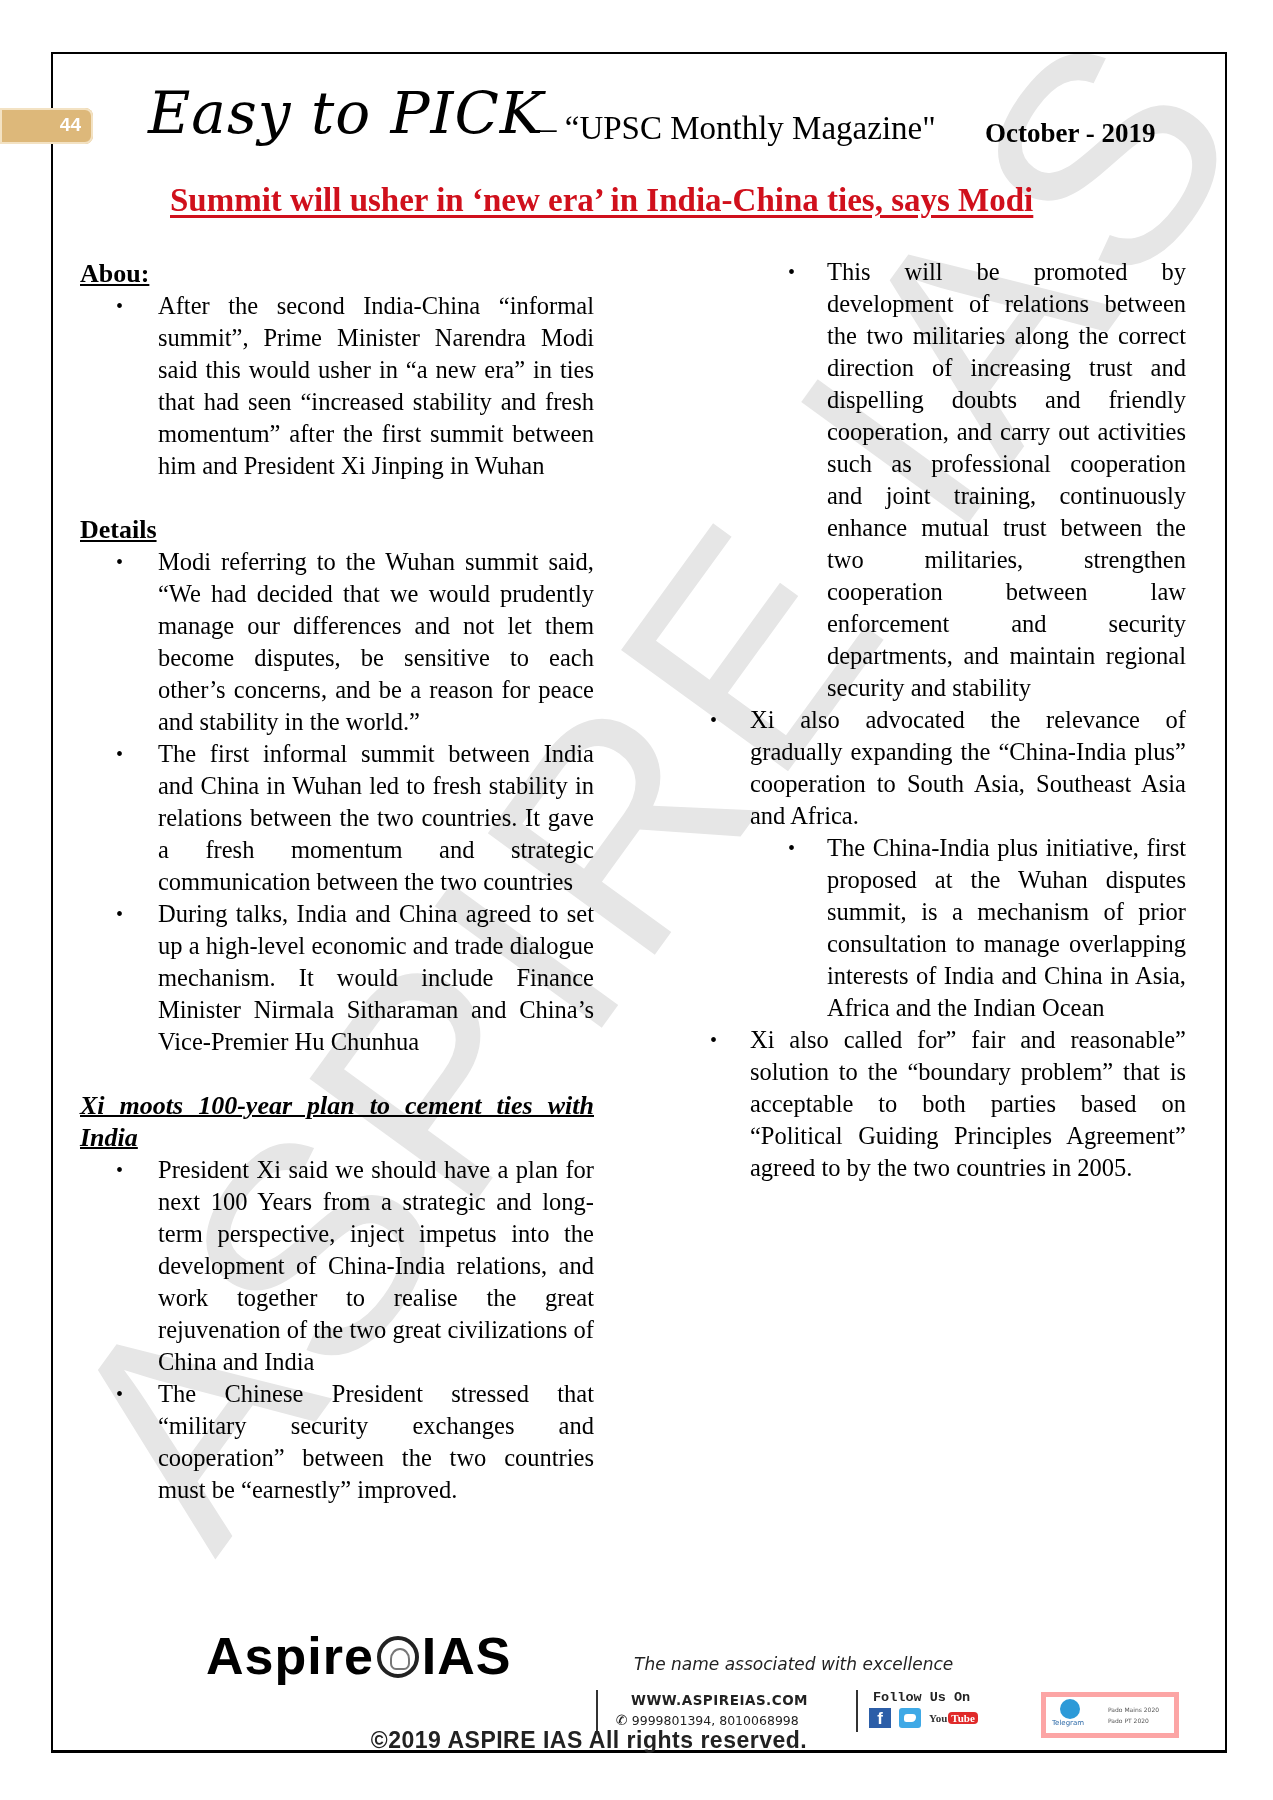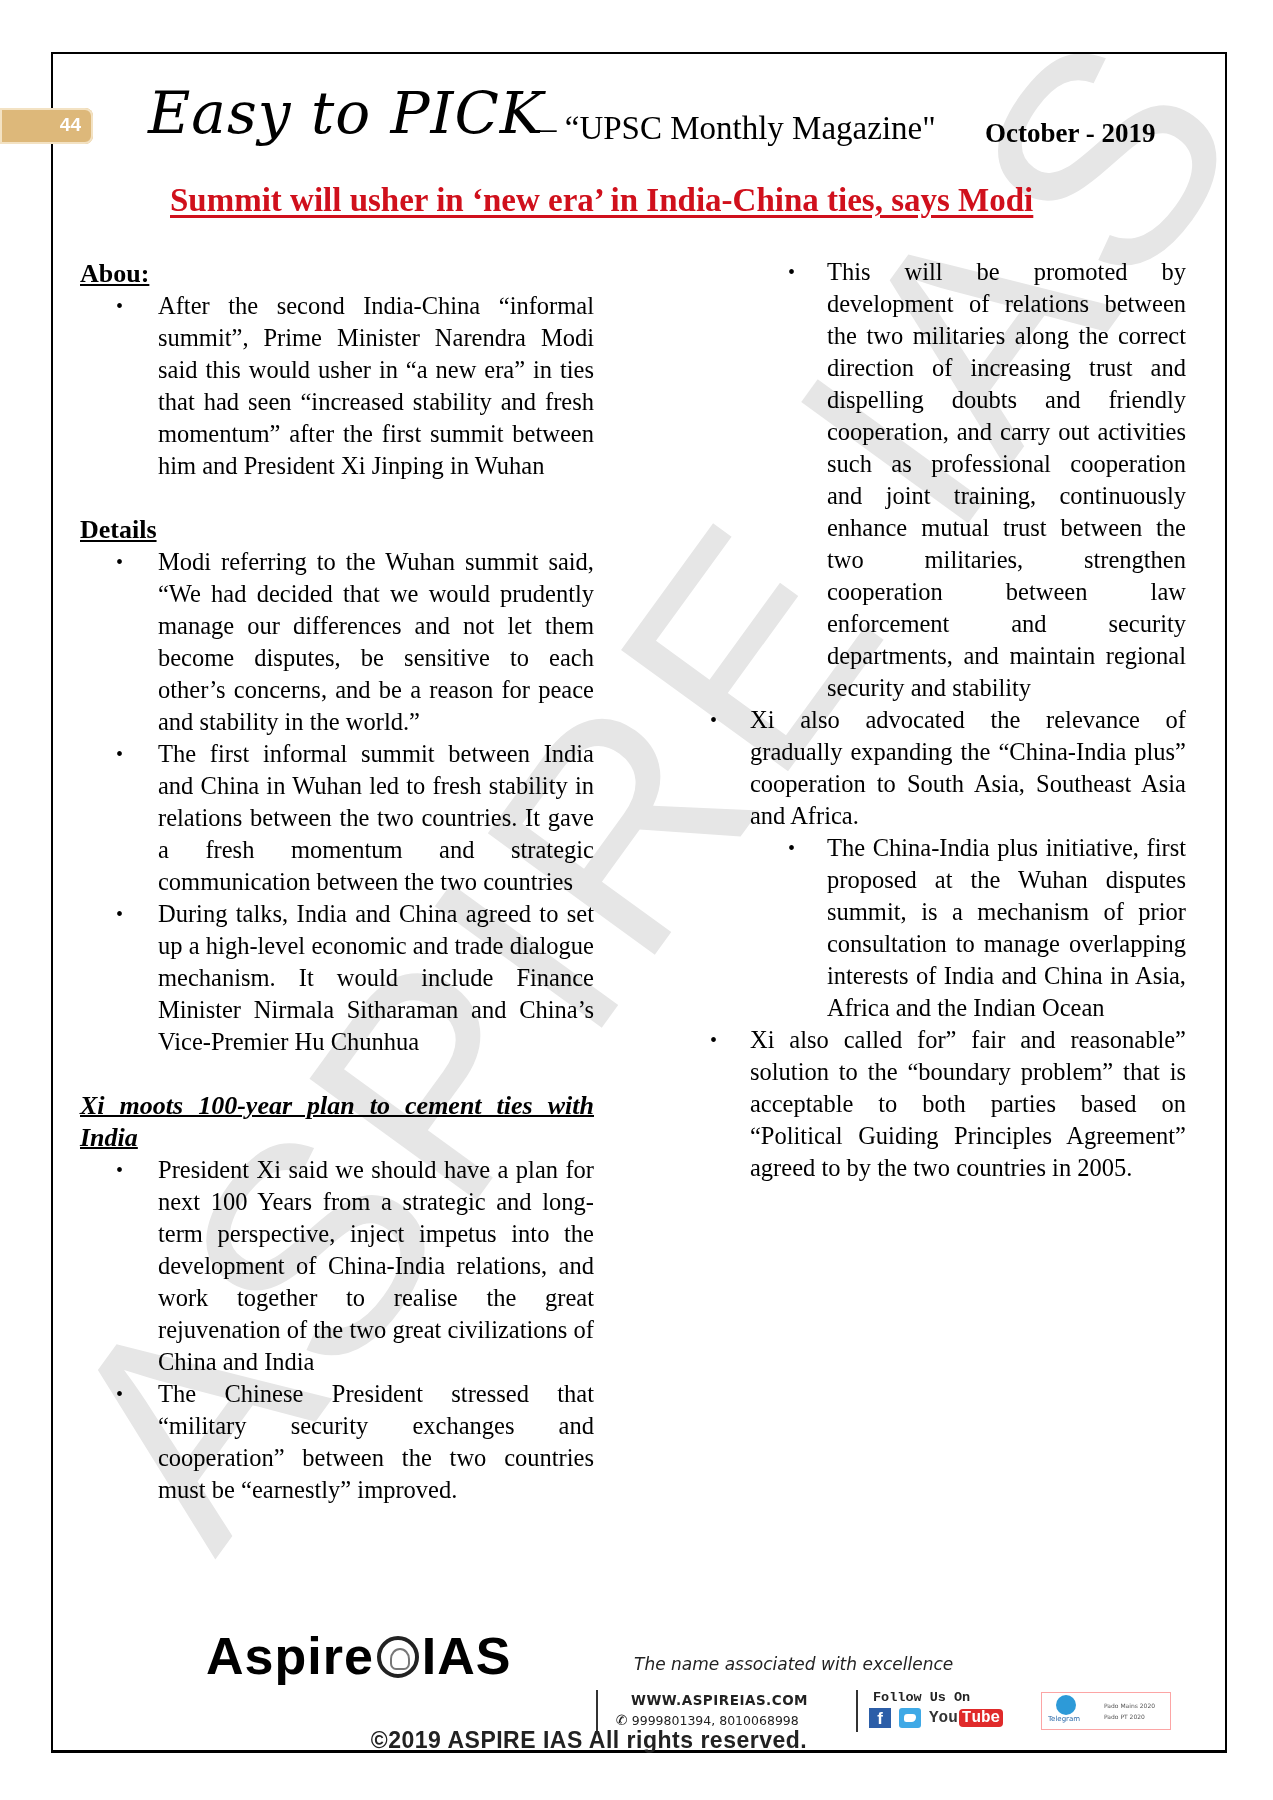--- a/index.html
+++ b/index.html
@@ -43,23 +43,23 @@
   .address { position: absolute; left: 95px; top: 72px; width: 360px; text-align: center; font-family: "DejaVu Sans", sans-serif; font-size: 12.5px; line-height: 17px; color: #222; }
   .divider { position: absolute; top: 70px; width: 2px; height: 42px; background: #333; }
   .web { position: absolute; left: 580px; top: 72px; font-family: "DejaVu Sans", sans-serif; font-weight: bold; font-size: 13.5px; color: #222; letter-spacing: 0.5px; }
   .phone { position: absolute; left: 565px; top: 92px; font-family: "DejaVu Sans", sans-serif; font-size: 12.5px; color: #222; text-align: right; }
   .phone-icon { display: inline-block; font-size: 14px; margin-right: 4px; }
   .follow { position: absolute; left: 822px; top: 70px; font-family: Liberation Mono, monospace; font-weight: bold; font-size: 13.5px; color: #222; }
   .social { position: absolute; left: 818px; top: 88px; display: flex; gap: 8px; align-items: center; }
   .fb { width: 22px; height: 20px; background: #2c5ea8; color: #fff; font-family: "Liberation Sans", sans-serif; font-weight: bold; font-size: 17px; text-align: center; line-height: 22px; }
   .tw { width: 22px; height: 20px; background: #3fa9e6; border-radius: 3px; position: relative; }
   .tw::after { content: ""; position: absolute; left: 5px; top: 6px; width: 12px; height: 8px; background: #fff; border-radius: 6px 6px 8px 4px; }
-  .yt { font-family: Liberation Mono, monospace; font-weight: bold; font-size: 16px; color: #333; }
+  .yt { font-family: Liberation Serif, serif; font-weight: bold; font-size: 11px; color: #333; }
   .yt b { background: #e02a2a; color: #fff; border-radius: 4px; padding: 0 3px; margin-left: 1px; }
-  .tg-box { position: absolute; left: 990px; top: 72px; width: 128px; height: 36px; border: 1px solid #fca5a5; }
+  .tg-box { position: absolute; left: 990px; top: 72px; width: 128px; height: 36px; border: 5px solid #fca5a5; }
   .tg-circle { position: absolute; left: 14px; top: 2px; width: 20px; height: 20px; border-radius: 50%; background: #2d9ad8; }
   .tg-label { position: absolute; left: 6px; top: 22px; font-family: "DejaVu Sans", sans-serif; font-size: 7px; color: #2d6aa8; }
   .tg-note { position: absolute; left: 62px; font-family: "DejaVu Sans", sans-serif; font-size: 6px; color: #555; }
   .copyright { position: absolute; left: 0; width: 1076px; top: 107px; text-align: center; font-family: "Liberation Sans", sans-serif; font-weight: bold; font-size: 23px; color: #222; letter-spacing: 0.5px; }
 </style>
 </head>
 <body>
 
 <svg class="watermark" viewBox="0 0 1273 1800">
   <text x="0" y="0" transform="translate(215,1560) rotate(-54)" font-family="Liberation Sans, sans-serif" font-size="300" fill="#e6e6e6" letter-spacing="10">ASPIRE IAS</text>

